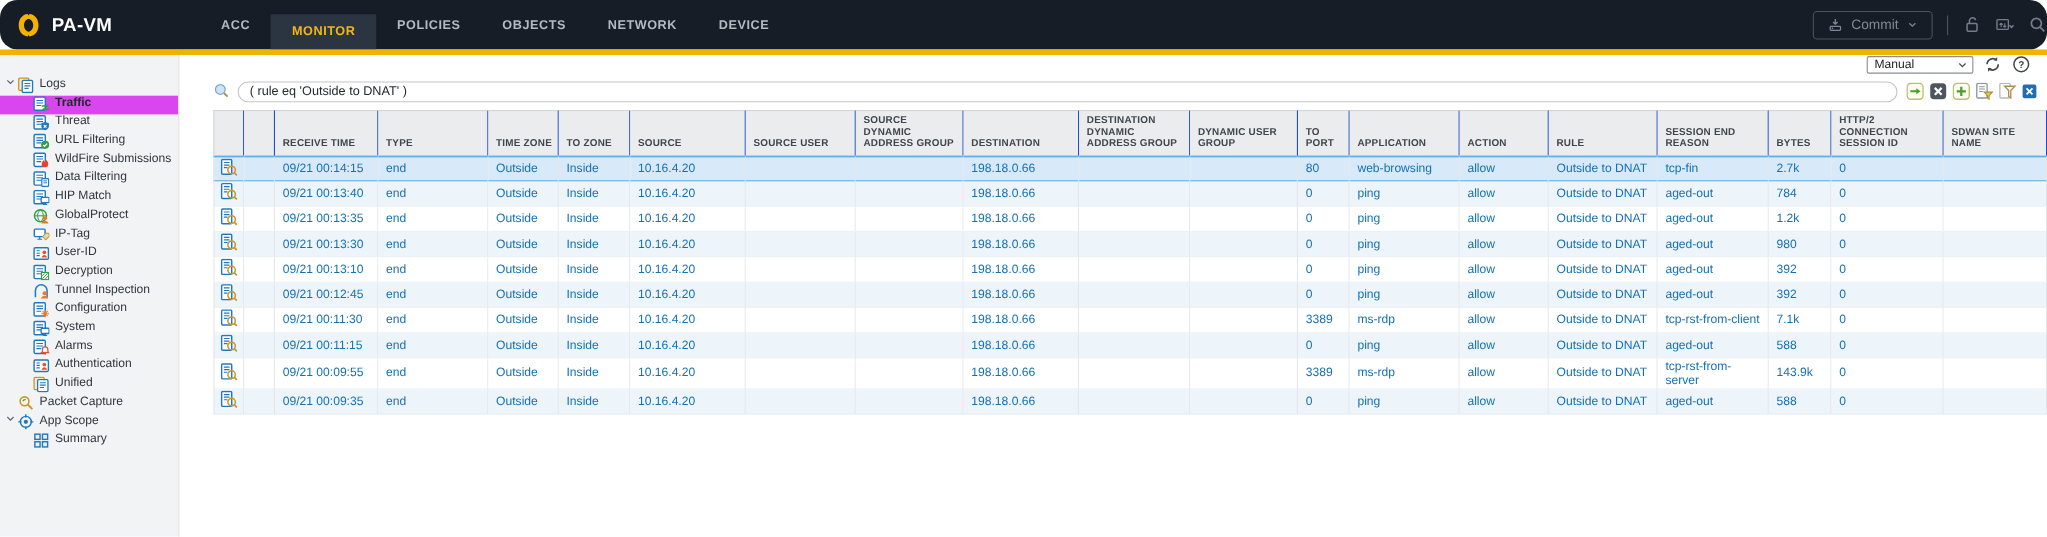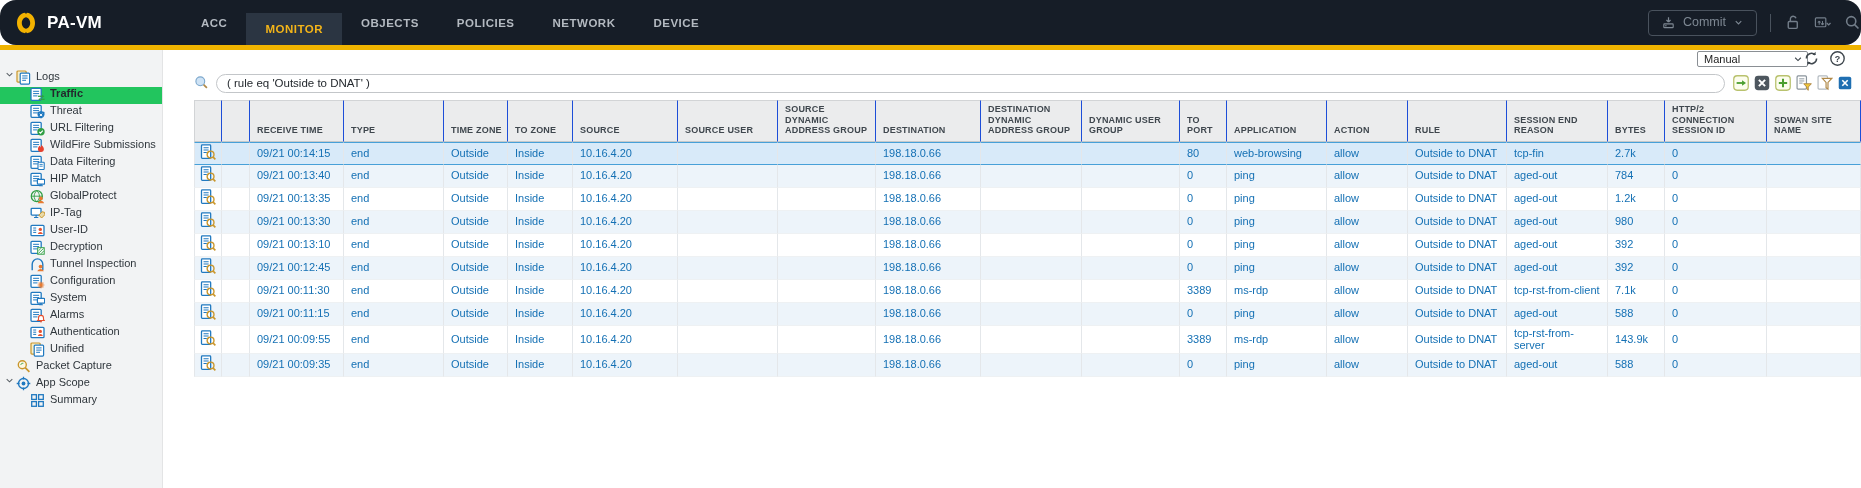--- a/index.html
+++ b/index.html
@@ -21,38 +21,38 @@
   .nav-right { margin-left:auto; display:flex; align-items:center; gap:13px;
     color:#737e8a; }
   .commit-btn { display:flex; align-items:center; gap:7px; border:1px solid #49525d;
     border-radius:4px; padding:4px 12px 5px; color:#7e8893; font-size:12.5px; cursor:pointer; }
   .nav-divider { width:1px; height:18px; background:#49525d; }
   .nav-icon { width:17px; height:17px; display:inline-flex; cursor:pointer; color:#737e8a; }
   .nav-icon svg, .commit-btn svg { display:block; }
   .stripe { position:absolute; left:0; top:45px; width:1861px; height:5px; background:#f0b400; }
 
   
-  .refresh-select { position:absolute; left:1697px; top:51px; width:111px; height:16px;
+  .refresh-select { position:absolute; left:1697px; top:51px; width:97px; height:16px;
     border:1px solid #8a8f94; border-radius:2px; background:#fff; display:flex;
     align-items:center; justify-content:space-between; padding:0 4px 0 6px;
     font-size:11px; color:#1c1c1c; cursor:pointer; }
   .ctl-icon { position:absolute; top:50px; width:17px; height:17px; cursor:pointer; }
   .ctl-refresh { left:1803px; } .ctl-help { left:1829px; }
 
   
   .sidebar { position:absolute; left:0; top:50px; width:163px; height:438px;
     background:#f2f3f4; border-right:1px solid #e3e4e5; padding-top:20px; overflow:hidden; }
   .tree-item { display:flex; align-items:flex-start; height:17px; font-size:11px;
     color:#2f363c; cursor:pointer; white-space:nowrap; }
   .tree-item .chev { width:13px; display:inline-flex; justify-content:center; margin-left:3px; flex:none; }
   .tree-item .noexp0 { width:16px; flex:none; }
   .tree-item.lvl1 { padding-left:30px; }
   .tree-item .ticon { width:15px; height:15px; flex:none; margin-right:5px; display:inline-flex; }
   .tree-item .ticon svg { width:15px; height:15px; }
-  .tree-item.selected { background:#22c55e; font-weight:bold; color:#23282d; }
+  .tree-item.selected { background:#d946ef; font-weight:bold; color:#23282d; }
 
   
   .filterbar { position:absolute; left:194px; top:72px; width:1658px; height:22px;
     display:flex; align-items:center; }
   .fsearch { width:16px; height:16px; margin-right:6px; flex:none; }
   .filter-input { flex:1; height:19px; border:1px solid #c3c6c9; border-radius:10px;
     padding:0 10px; font-size:11.5px; color:#24292e; outline:none;
     font-family:"Liberation Sans",sans-serif; background:#fff; }
   .filter-icons { display:flex; align-items:center; gap:5px; margin-left:8px; flex:none; }
   .fi { width:16px; height:16px; cursor:pointer; display:inline-flex; }
@@ -91,24 +91,24 @@
     <span class="brand-text">PA-VM</span>
   </div>
   <div class="tabs" id="nav-tabs">
       <div class="tab">
         <span>ACC</span>
       </div>
       <div class="tab active">
         <span>MONITOR</span>
       </div>
       <div class="tab">
-        <span>OBJECTS</span>
+        <span>POLICIES</span>
       </div>
       <div class="tab">
-        <span>POLICIES</span>
+        <span>OBJECTS</span>
       </div>
       <div class="tab">
         <span>NETWORK</span>
       </div>
       <div class="tab">
         <span>DEVICE</span>
       </div>
     </div>
   <div class="nav-right">
     <span class="commit-btn">

